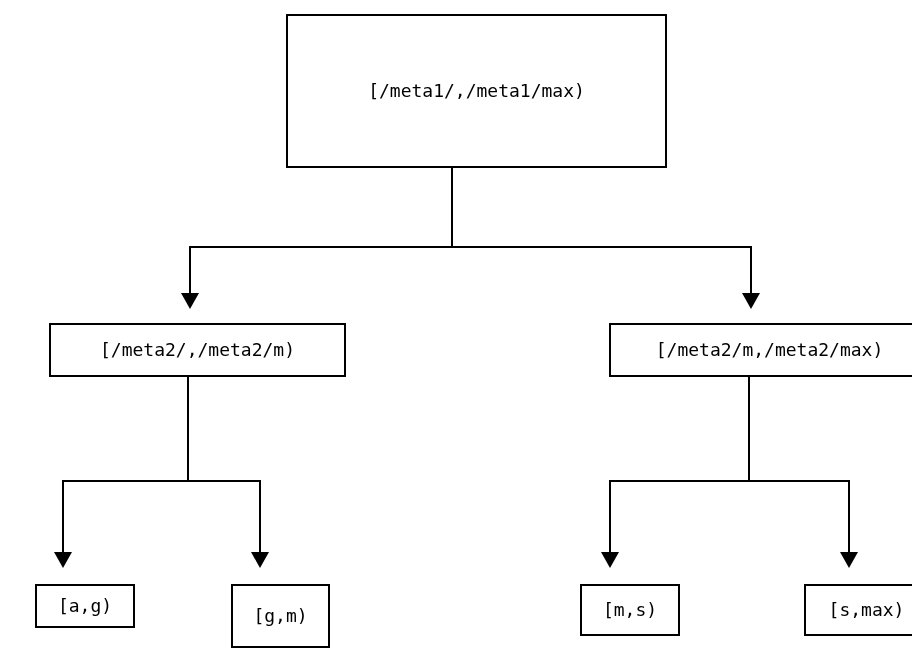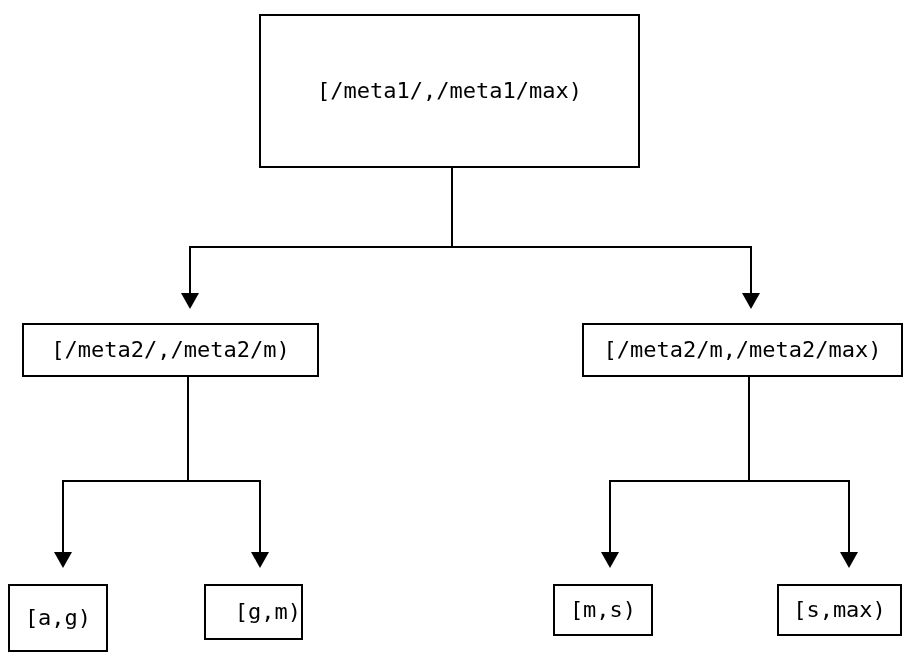--- a/index.html
+++ b/index.html
@@ -24,29 +24,30 @@
   .node {
     position: absolute;
     box-sizing: border-box;
     border: 2px solid #000000;
     background: #ffffff;
     color: #000000;
     display: flex;
     align-items: center;
     justify-content: center;
     font-family: "DejaVu Sans Mono", "Liberation Mono", monospace;
-    font-size: 22px;
+    font-size: 18px;
     line-height: 1;
     white-space: nowrap;
+    margin-left: 27px;
   }
   #node-root   { left: 259px; top: 14px;  width: 381px; height: 154px; }
   #node-l2a    { left: 22px;  top: 323px; width: 297px; height: 54px; }
   #node-l2b    { left: 582px; top: 323px; width: 321px; height: 54px; }
-  #node-leaf1  { left: 8px;   top: 584px; width: 100px; height: 68px; }
-  #node-leaf2  { left: 204px; top: 584px; width: 99px;  height: 56px; justify-content: flex-end; }
+  #node-leaf1  { left: 8px;   top: 584px; width: 100px; height: 44px; }
+  #node-leaf2  { left: 204px; top: 584px; width: 99px;  height: 64px; }
   #node-leaf3  { left: 553px; top: 584px; width: 100px; height: 52px; }
   #node-leaf4  { left: 777px; top: 584px; width: 125px; height: 52px; }
 </style>
 </head>
 <body>
 
 <div id="stage">
 
   <svg id="edges" viewBox="0 0 912 652" xmlns="http://www.w3.org/2000/svg">
     <g stroke="#000000" stroke-width="2" fill="none">

